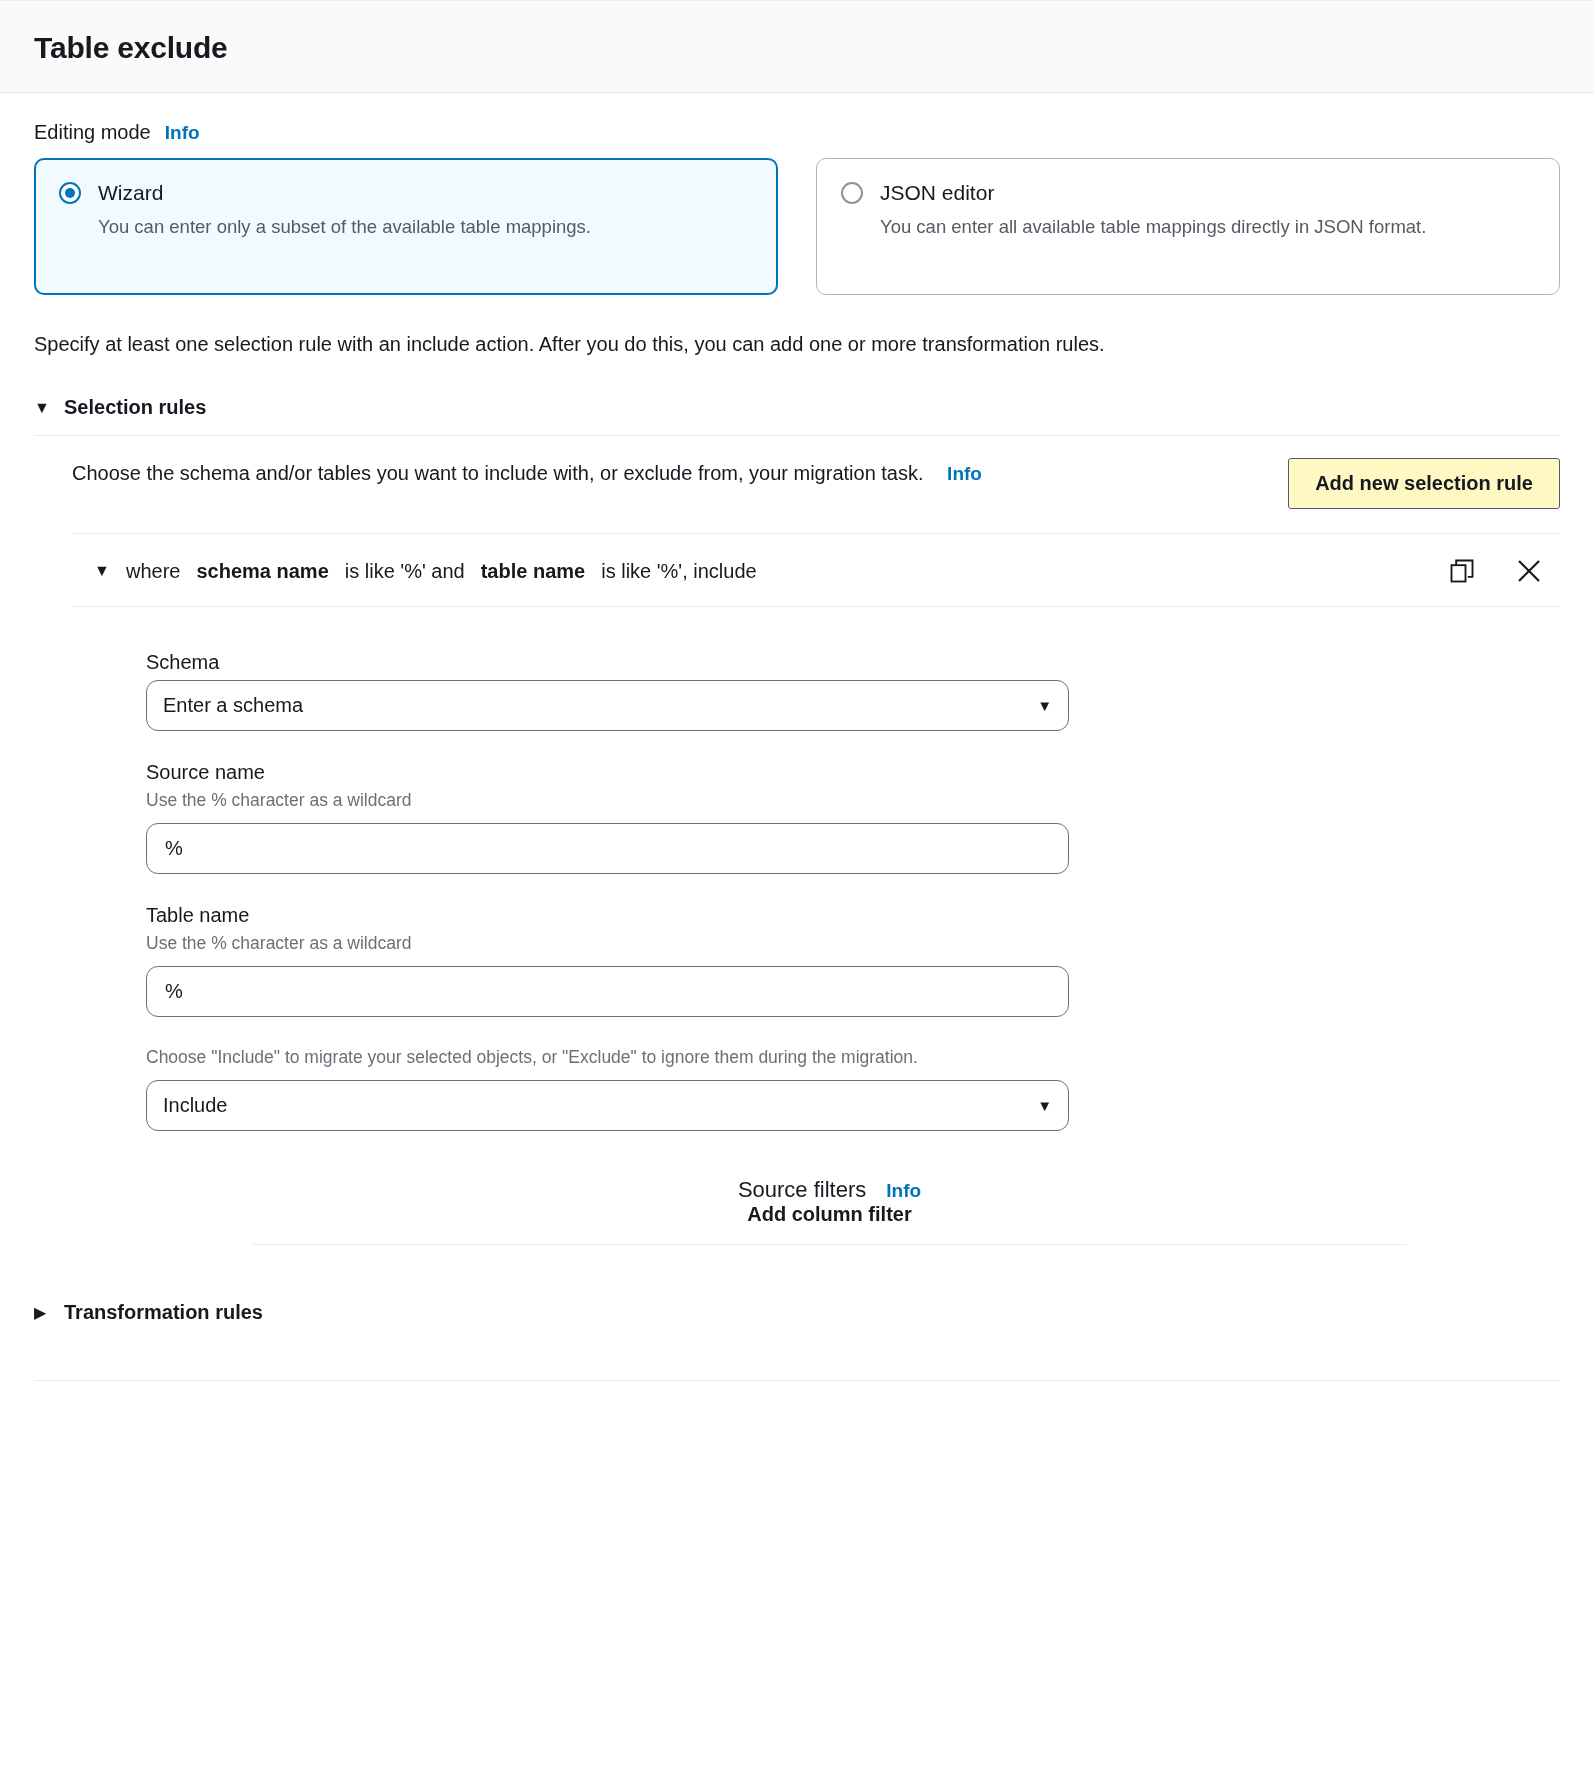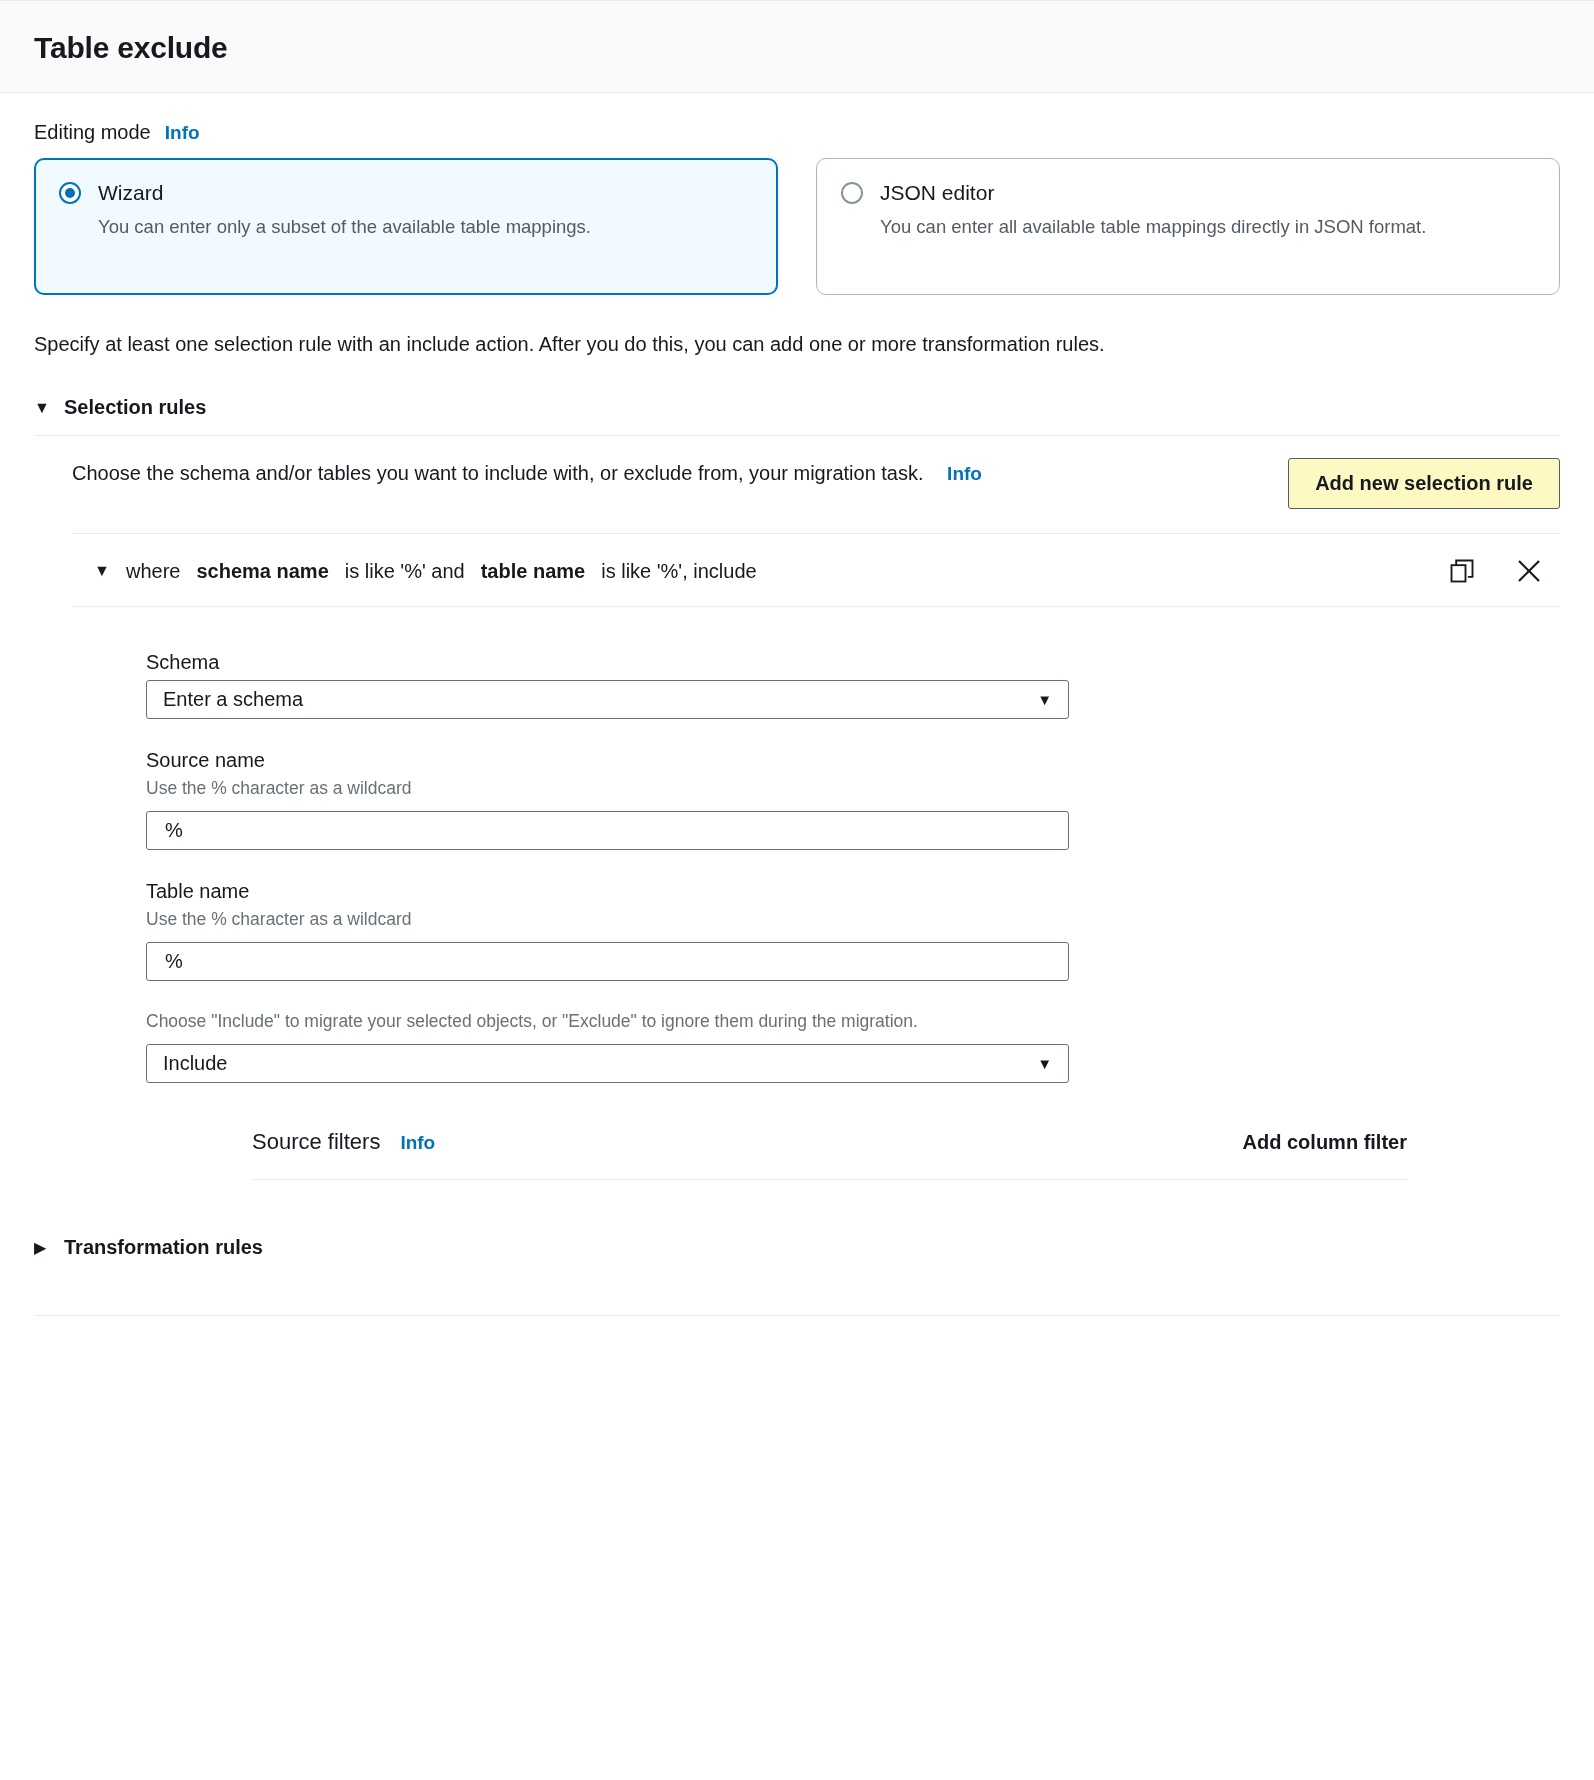--- a/index.html
+++ b/index.html
@@ -223,23 +223,23 @@
     color: #16191f;
     margin-bottom: 6px;
   }
   .form-hint {
     font-size: 17.5px;
     color: #687078;
     margin-bottom: 12px;
   }
   .control {
     width: 923px;
-    height: 39px;
+    height: 51px;
     border: 1px solid #687078;
-    border-radius: 3px;
+    border-radius: 12px;
     background: #ffffff;
     display: flex;
     align-items: center;
     padding: 0 16px;
     font-size: 20px;
     color: #16191f;
     cursor: pointer;
   }
   .control.select { justify-content: space-between; }
   .control input {
@@ -255,23 +255,24 @@
     font-size: 15px;
     color: #16191f;
   }
 
   .filters-row {
     display: flex;
     align-items: center;
     justify-content: space-between;
     margin-top: 46px;
     margin-left: 106px;
-    padding-bottom: 24px;
+    padding-bottom: 18px;
     border-bottom: 1px solid #e9ebed;
     width: 1155px;
+    flex-direction: column;
   }
   .filters-left {
     display: flex;
     align-items: baseline;
     gap: 20px;
   }
   .filters-title {
     font-size: 22px;
     color: #16191f;
   }

